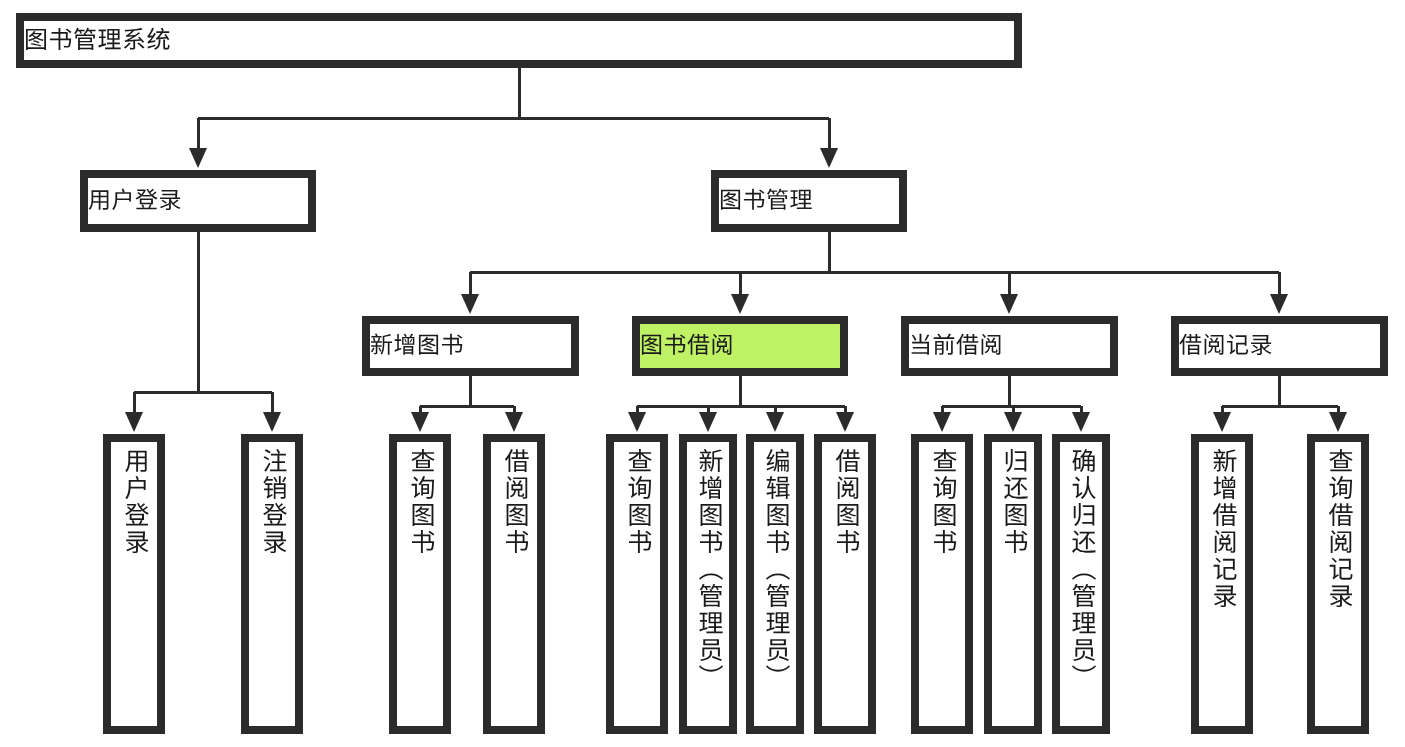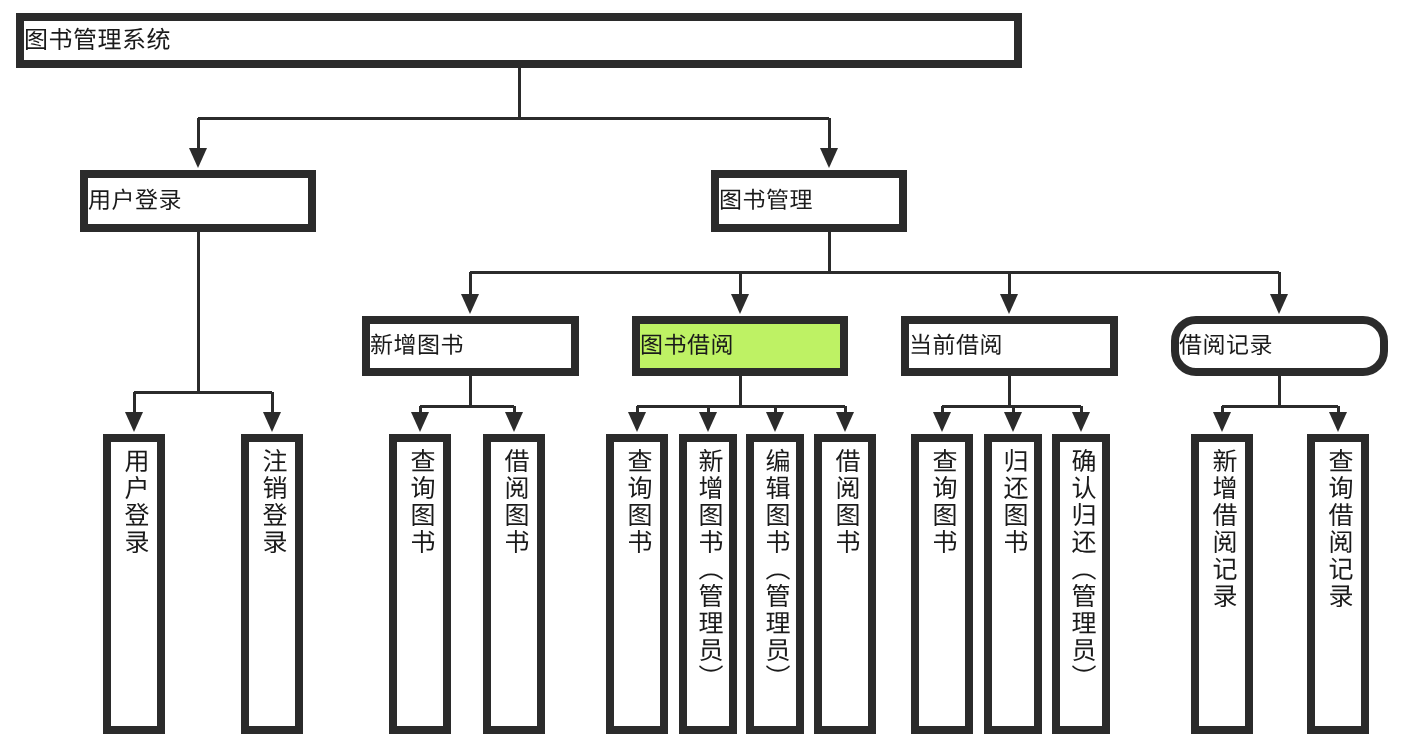--- a/index.html
+++ b/index.html
@@ -139,21 +139,21 @@
       </div>
       <div class="node node-h" style="left: 362px; top: 316px; width: 217px; height: 60px; border-color: rgb(43, 43, 43); background: rgb(255, 255, 255); color: rgb(26, 26, 26);">
         <span>新增图书</span>
       </div>
       <div class="node node-h" style="left: 632px; top: 316px; width: 216px; height: 60px; border-color: rgb(43, 43, 43); background: #bef264; color: rgb(26, 26, 26);">
         <span>图书借阅</span>
       </div>
       <div class="node node-h" style="left: 901px; top: 316px; width: 217px; height: 60px; border-color: rgb(43, 43, 43); background: rgb(255, 255, 255); color: rgb(26, 26, 26);">
         <span>当前借阅</span>
       </div>
-      <div class="node node-h" style="left: 1171px; top: 316px; width: 217px; height: 60px; border-color: rgb(43, 43, 43); background: rgb(255, 255, 255); color: rgb(26, 26, 26); border-radius: 25px;">
+      <div class="node node-h" style="left: 1171px; top: 316px; width: 217px; height: 60px; border-color: rgb(43, 43, 43); background: rgb(255, 255, 255); color: rgb(26, 26, 26);">
         <span>借阅记录</span>
       </div>
       <div class="node node-v" style="left: 103px; top: 434px; width: 62px; height: 300px; border-color: rgb(43, 43, 43); background: rgb(255, 255, 255); color: rgb(26, 26, 26);">
         <span class="vlabel">用户登录</span>
       </div>
       <div class="node node-v" style="left: 241px; top: 434px; width: 62px; height: 300px; border-color: rgb(43, 43, 43); background: rgb(255, 255, 255); color: rgb(26, 26, 26);">
         <span class="vlabel">注销登录</span>
       </div>
       <div class="node node-v" style="left: 389px; top: 434px; width: 62px; height: 300px; border-color: rgb(43, 43, 43); background: rgb(255, 255, 255); color: rgb(26, 26, 26);">
         <span class="vlabel">查询图书</span>

